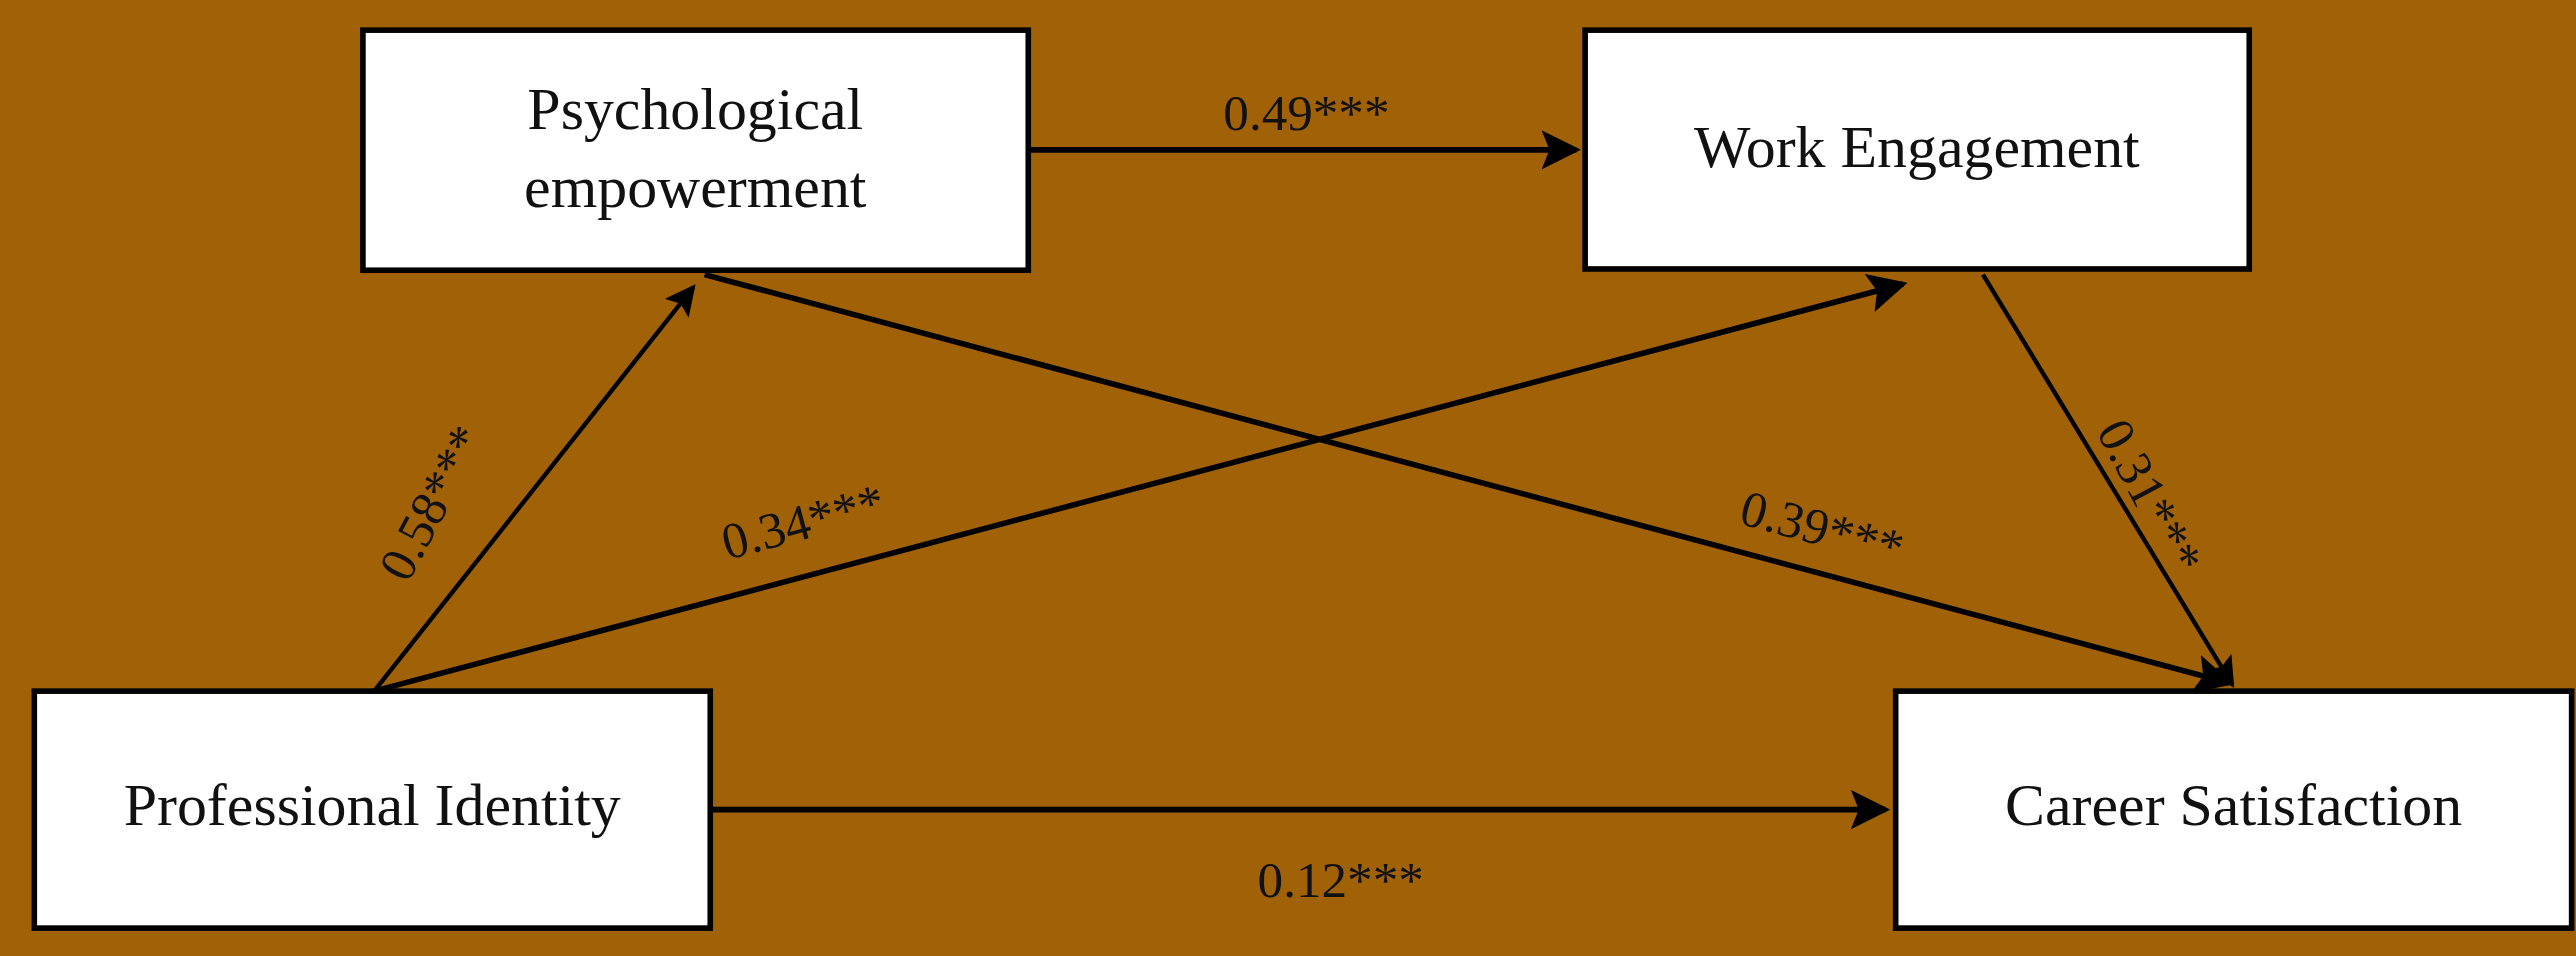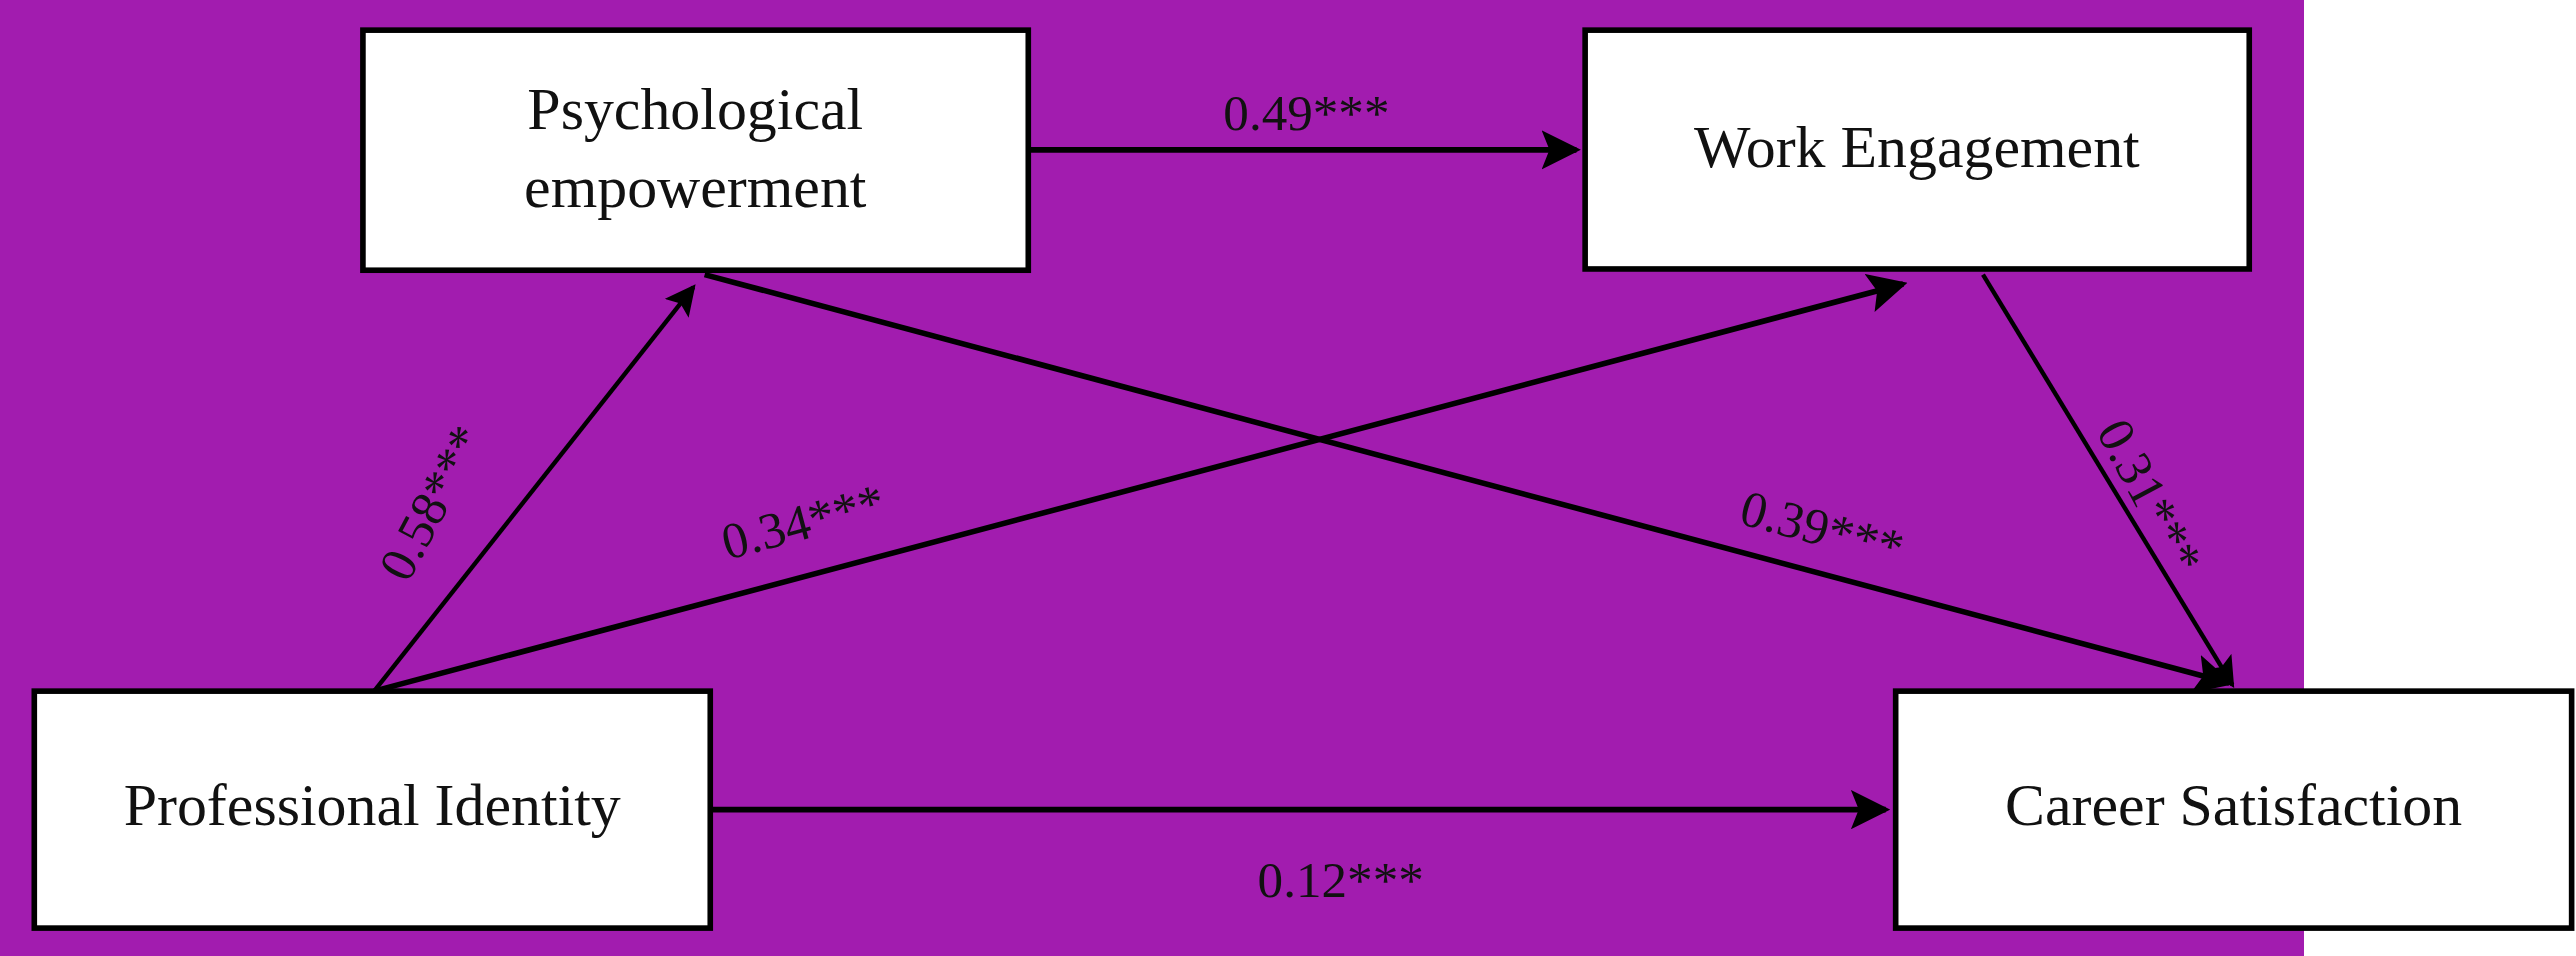--- a/index.html
+++ b/index.html
@@ -1,17 +1,17 @@
 <!DOCTYPE html>
 <html style="font-size:10px"><head>
 <meta charset="utf-8">
 <style>
   html,body{margin:0;padding:0;background:#fff;}
   body{width:2576px;height:957px;font-family:"Liberation Serif",serif;overflow:hidden;}
-  #stage{position:relative;width:2304px;height:957px;background:#a21caf;}
+  #stage{position:relative;width:2576px;height:957px;background:#a16207;}
   svg#diagram{position:absolute;inset:0;width:2576px;height:957px;display:block;}
   .node-rect{fill:#ffffff;stroke:#000000;stroke-width:9;}
   .node-label{font-family:"Liberation Serif",serif;font-size:96px;fill:#111111;text-anchor:middle;dominant-baseline:middle;}
   .path-line{stroke:#000000;stroke-width:9;fill:none;}
   .path-line-thin{stroke:#000000;stroke-width:7;fill:none;}
   .coef{font-family:"Liberation Serif",serif;font-size:82px;fill:#111111;text-anchor:middle;dominant-baseline:middle;}
 </style>
 </head>
 <body>
 

